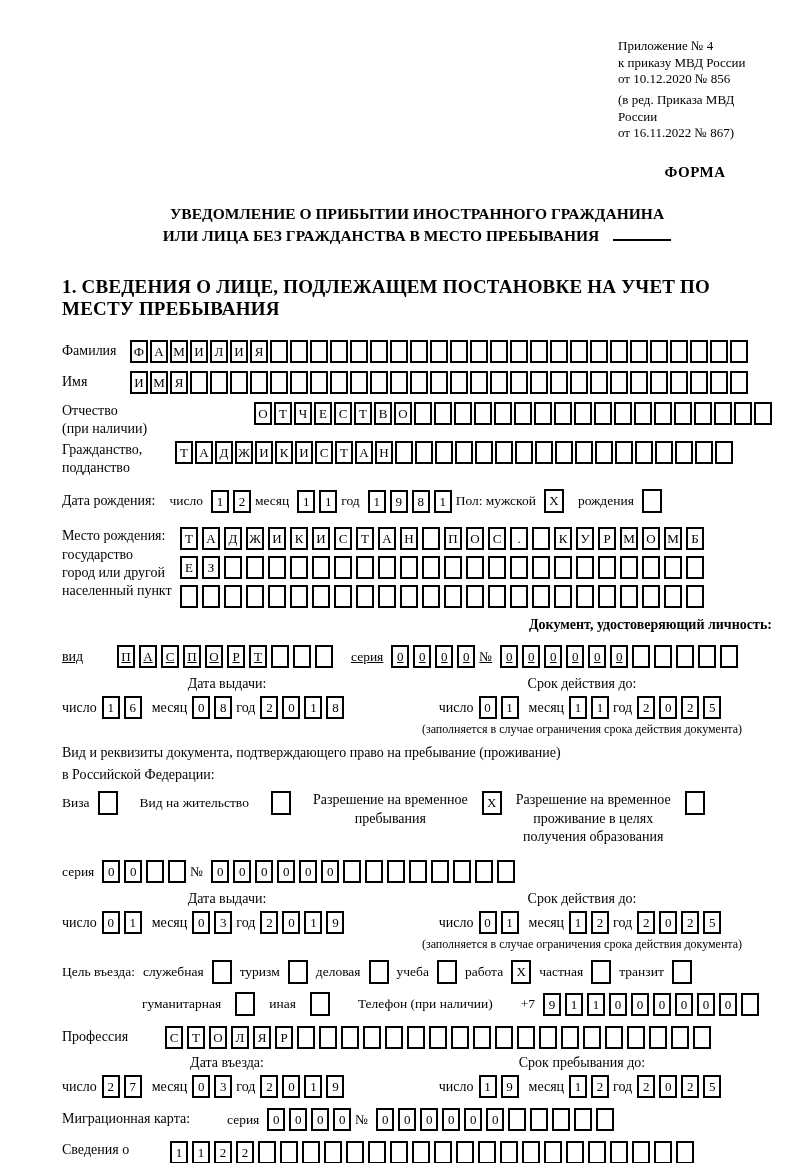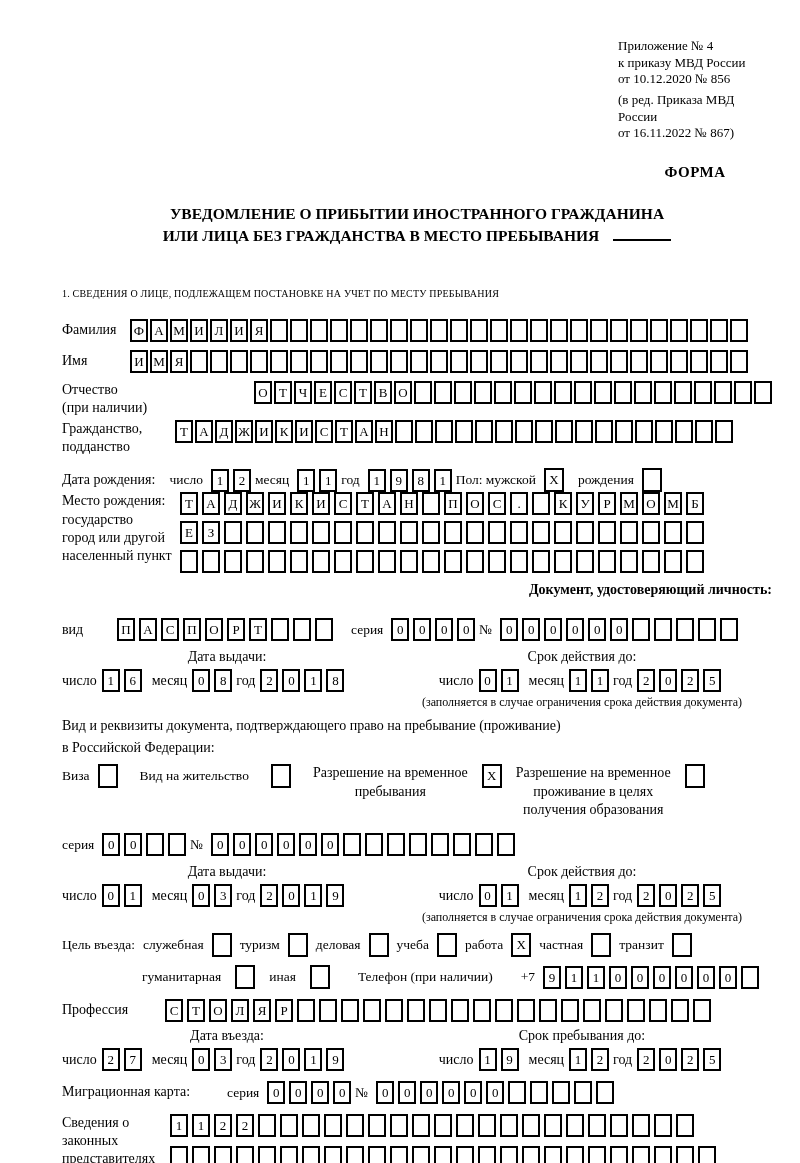--- a/index.html
+++ b/index.html
@@ -7,21 +7,21 @@
     width:800px;height:1163px;background:#fff;color:#000;
     font-family:"Liberation Serif","DejaVu Serif",serif;
     position:relative;box-sizing:border-box;
     padding:38px 28px 20px 62px;overflow:hidden;
   }
   .appendix{margin-left:556px;font-size:13px;line-height:1.28;}
   .appendix .gap{height:4px;}
   .forma{margin-left:556px;text-align:center;font-weight:bold;font-size:15px;margin-top:22px;letter-spacing:.5px;}
   .title{ text-align:center;font-weight:bold;font-size:15.5px;margin-top:22px;line-height:1.45;}
   .uline{display:inline-block;width:58px;border-bottom:2px solid #000;height:14px;margin-left:14px;}
-  .sec-head{font-weight:normal;font-size:10px;margin-top:40px;letter-spacing:.2px;}
+  .sec-head{font-weight:bold;font-size:19px;margin-top:28px;letter-spacing:.2px;}
 
   .row{display:flex;align-items:flex-start;margin-top:7px;white-space:nowrap;}
   .row.c{align-items:center;}
   .lbl{font-size:14px;line-height:1.3;flex-shrink:0;}
   .lbl .ln{display:block;}
   .cells{display:flex;flex-wrap:nowrap;}
   .cell{
     display:inline-block;box-sizing:content-box;
     width:14px;height:19px;border:2px solid #000;margin-right:2px;
     text-align:center;font-size:13px;line-height:19px;font-weight:normal;
@@ -238,21 +238,21 @@
         <span class="cell">X</span>
       </div>
     <div class="gap14"></div>
     <span class="mini">рождения</span>
       <div class="gap8"></div>
     <div class="cells chk">
         <span class="cell"></span>
       </div>
   </div>
 
-  <div class="row" style="margin-top:0;">
+  <div class="row" style="margin-top:14px;">
     <div class="lbl" style="width:118px;">
       <span class="ln">Место рождения:</span>
       <span class="ln">государство</span>
       <span class="ln">город или другой</span>
       <span class="ln">населенный пункт</span>
     </div>
     <div>
       <div class="cells sp" style="margin-bottom:6px;">
           <span class="cell">Т</span>
           <span class="cell">А</span>
@@ -329,21 +329,21 @@
           <span class="cell"></span>
           <span class="cell"></span>
           <span class="cell"></span>
           <span class="cell"></span>
         </div>
     </div>
   </div>
 
   <div class="center-bold">Документ, удостоверяющий личность:</div>
 
-  <div class="row c" style="margin-top:20px;">
+  <div class="row c" style="margin-top:12px;text-decoration:underline;">
     <div class="lbl" style="width:55px;">вид</div>
     <div class="cells sp">
         <span class="cell">П</span>
         <span class="cell">А</span>
         <span class="cell">С</span>
         <span class="cell">П</span>
         <span class="cell">О</span>
         <span class="cell">Р</span>
         <span class="cell">Т</span>
         <span class="cell"></span>

